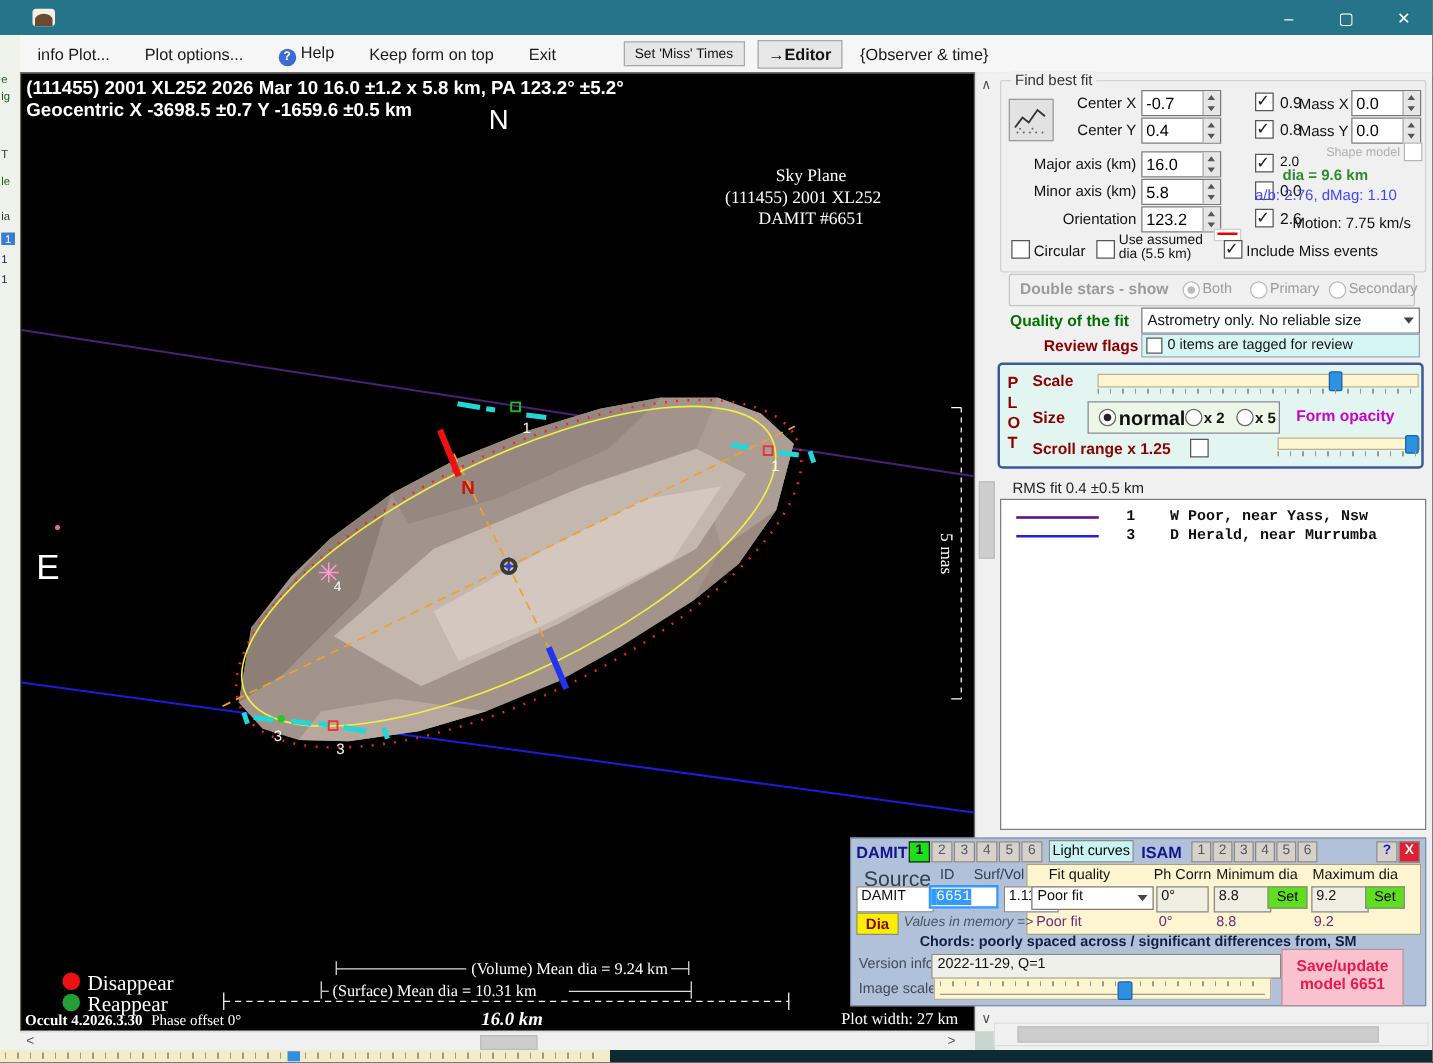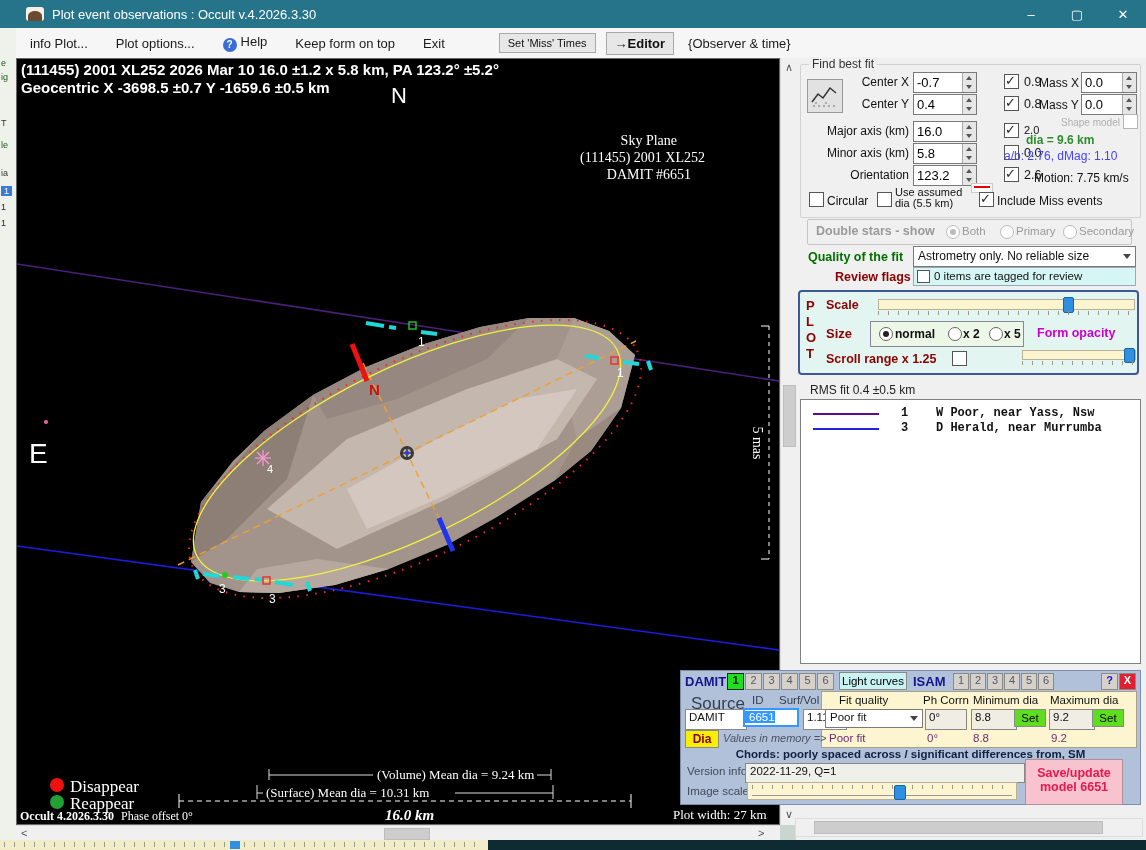--- a/index.html
+++ b/index.html
@@ -58,21 +58,20 @@
   <span class="sliver-frag" style="top:118px;color:#333;">T</span>
   <span class="sliver-frag" style="top:140px;">le</span>
   <span class="sliver-frag" style="top:168px;color:#333;">ia</span>
   <span class="sliver-frag" style="top:186px;background:#3a7bd5;color:#fff;padding:0 3px;">1</span>
   <span class="sliver-frag" style="top:202px;color:#224;">1</span>
   <span class="sliver-frag" style="top:218px;color:#224;">1</span>
 </div>
 
 <div class="abs titlebar">
   <span class="title-icon"></span>
-  <span style="font-size:13px;">Plot event observations : Occult v.4.2026.3.30</span>
   <span style="flex:1"></span>
   <span class="win-btn">–</span>
   <span class="win-btn">▢</span>
   <span class="win-btn">✕</span>
 </div>
 
 <div class="abs menubar">
   <span class="menu-item">info Plot...</span>
   <span class="menu-item">Plot options...</span>
   <span class="menu-item"><span class="help-icon">?</span><span>Help</span></span>
@@ -351,21 +350,21 @@
     <span class="abs darkred" style="left:6px;top:38px;font-size:13px;">O</span>
     <span class="abs darkred" style="left:6px;top:54px;font-size:13px;">T</span>
     <span class="abs darkred" style="left:26px;top:6px;font-size:12.5px;">Scale</span>
     <div class="slider-track" style="left:78px;top:7px;width:255px;height:9px;">
       <div class="slider-thumb" style="left:184px;top:-3px;height:14px;"></div>
     </div>
     <div class="slider-ticks" style="left:78px;top:19px;width:255px;height:4px;"></div>
     <span class="abs darkred" style="left:26px;top:34px;font-size:13px;">Size</span>
     <div class="abs" style="left:70px;top:29px;width:152px;height:24px;background:#edf7e7;border:1px solid #889;">
       <span class="radio sel" style="left:8px;top:5px;"></span>
-      <span class="abs" style="left:24px;top:5px;font-weight:bold;font-size:12px;">normal</span>
+      <span class="abs" style="left:24px;top:5px;font-weight:bold;font-size:16px;">normal</span>
       <span class="radio" style="left:77px;top:5px;"></span>
       <span class="abs" style="left:92px;top:5px;font-weight:bold;font-size:12px;">x 2</span>
       <span class="radio" style="left:118px;top:5px;"></span>
       <span class="abs" style="left:133px;top:5px;font-weight:bold;font-size:12px;">x 5</span>
     </div>
     <span class="abs" style="left:237px;top:34px;color:#cc00cc;font-weight:bold;font-size:12.5px;">Form opacity</span>
     <div class="slider-track" style="left:222px;top:58px;width:112px;height:8px;">
       <div class="slider-thumb" style="left:101px;top:-3px;height:13px;"></div>
     </div>
     <div class="slider-ticks" style="left:222px;top:69px;width:112px;height:4px;"></div>
@@ -411,21 +410,21 @@
 
   <span class="abs" style="left:10px;top:23px;color:#33404f;font-size:17px;">Source</span>
   <span class="abs" style="left:71px;top:23px;color:#33404f;font-size:11.5px;">ID</span>
   <span class="abs" style="left:98px;top:23px;color:#33404f;font-size:11.5px;">Surf/Vol</span>
   <span class="abs" style="left:158px;top:23px;font-size:11.5px;">Fit quality</span>
   <span class="abs" style="left:242px;top:23px;font-size:11.5px;">Ph Corrn</span>
   <span class="abs" style="left:292px;top:23px;font-size:11.5px;">Minimum dia</span>
   <span class="abs" style="left:369px;top:23px;font-size:11.5px;">Maximum dia</span>
 
   <div class="whitebox" style="left:4px;top:38px;width:54px;height:17px;padding:1px 3px;">DAMIT</div>
-  <div class="abs" style="left:62px;top:37px;width:56px;height:19px;background:#fff;border:2px solid #3399ff;box-sizing:border-box;"><span style="background:#3399ff;color:#fff;font-size:11.5px;padding:0 2px;">​</span><span style="background:#3399ff;color:#fff;font-size:11.5px;">6651</span></div>
+  <div class="abs" style="left:62px;top:37px;width:56px;height:19px;background:#fff;border:2px solid #3399ff;box-sizing:border-box;font-family:Liberation Mono, monospace;"><span style="background:#3399ff;color:#fff;font-size:11.5px;padding:0 2px;">​</span><span style="background:#3399ff;color:#fff;font-size:11.5px;">6651</span></div>
   <div class="whitebox" style="left:122px;top:38px;width:36px;height:17px;padding:1px 3px;">1.116</div>
   <div class="combo" style="left:144px;top:38px;width:96px;height:17px;background:#fff;">
         <span class="cval" style="font-size:11.5px;top:1px;">Poor fit</span>
         <span class="carr" style="top:6px;"></span>
       </div>
   <div class="whitebox" style="left:244px;top:38px;width:34px;height:17px;padding:1px 3px;background:#f0ede2;">0°</div>
   <div class="whitebox" style="left:290px;top:38px;width:38px;height:17px;padding:1px 3px;background:#f0ede2;">8.8</div>
   <span class="smallbtn" style="left:333px;top:38px;width:30px;height:16px;background:#5fdd1f;color:#000;font-size:11.5px;line-height:16px;">Set</span>
   <div class="whitebox" style="left:368px;top:38px;width:38px;height:17px;padding:1px 3px;background:#f0ede2;">9.2</div>
   <span class="smallbtn" style="left:411px;top:38px;width:30px;height:16px;background:#5fdd1f;color:#000;font-size:11.5px;line-height:16px;">Set</span>

